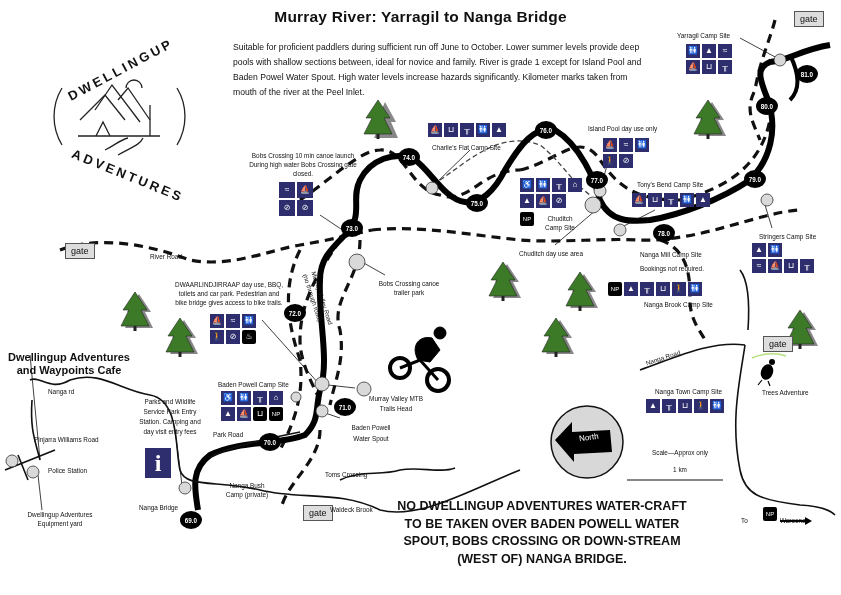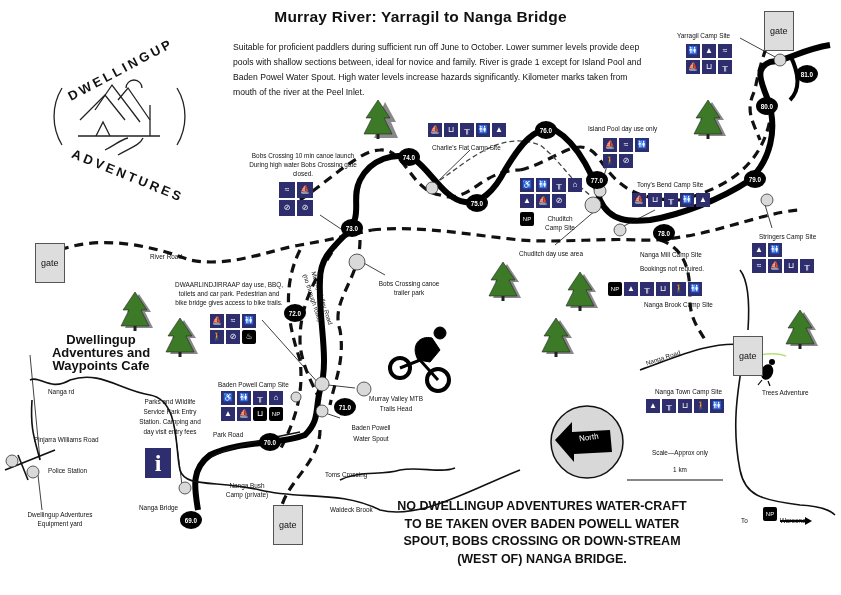--- a/index.html
+++ b/index.html
@@ -4,21 +4,21 @@
 <style>
   html,body{margin:0;padding:0;background:#fff;}
   body{width:841px;height:595px;position:relative;overflow:hidden;font-family:"Liberation Sans",sans-serif;color:#111;}
   .abs{position:absolute;}
   .title{left:0;width:841px;top:8px;text-align:center;font-weight:bold;font-size:15.5px;letter-spacing:0.2px;}
   .intro{left:233px;top:40px;width:410px;font-size:8.6px;line-height:15px;color:#111;}
   .lbl{font-size:6.4px;color:#111;white-space:nowrap;line-height:9px;}
   .lblc{text-align:center;}
   .bold-lbl{font-weight:bold;font-size:9.5px;line-height:14px;text-align:center;}
   .warning{left:392px;top:498px;width:300px;text-align:center;font-weight:bold;font-size:12.5px;line-height:17.5px;}
-  .gate{background:#ddd;border:1px solid #555;font-size:9px;padding:13px 5px;line-height:12px;}
+  .gate{background:#ddd;border:1px solid #555;font-size:9px;padding:1px 5px;line-height:12px;margin-left:30px;}
   .km{background:#000;color:#fff;font-weight:bold;font-size:6.3px;border-radius:50%;width:22px;height:18px;display:flex;align-items:center;justify-content:center;}
   .icons{display:grid;gap:2px;}
   .ic{width:14px;height:14px;background:#2e2e6e;color:#fff;font-size:8px;display:flex;align-items:center;justify-content:center;line-height:1;}
   .ic.blk{background:#000;border-radius:2px;}
   .info{width:26px;height:30px;background:#2e2e6e;color:#fff;font-family:"Liberation Serif",serif;font-weight:bold;font-size:24px;display:flex;align-items:center;justify-content:center;}
   svg.map{position:absolute;left:0;top:0;}
   .logo-txt{font-size:13px;font-weight:bold;letter-spacing:1px;}
 </style>
 </head>
 <body>
@@ -325,21 +325,21 @@
 <div class="abs lbl" style="left:762px;top:388px;">Trees Adventure</div>
 
 <div class="abs lbl lblc" style="left:137px;top:397px;width:66px;white-space:normal;line-height:10px;">Parks and Wildlife Service Park Entry Station. Camping and day visit entry fees</div>
 <div class="abs info" style="left:145px;top:448px;">i</div>
 
 <div class="abs lbl" style="left:139px;top:503px;">Nanga Bridge</div>
 <div class="abs lbl lblc" style="left:222px;top:481px;width:50px;white-space:normal;">Nanga Bush Camp (private)</div>
 <div class="abs lbl" style="left:325px;top:470px;">Toms Crossing</div>
 <div class="abs lbl" style="left:330px;top:505px;">Waldeck Brook</div>
 
-<div class="abs bold-lbl" style="left:8px;top:333px;width:122px;font-size:13px;line-height:13px;margin-left:32px;">Dwellingup Adventures and Waypoints Cafe</div>
+<div class="abs bold-lbl" style="left:8px;top:351px;width:122px;font-size:11px;line-height:13px;">Dwellingup Adventures and Waypoints Cafe</div>
 <div class="abs lbl" style="left:48px;top:466px;">Police Station</div>
 <div class="abs lbl lblc" style="left:25px;top:510px;width:70px;white-space:normal;">Dwellingup  Adventures Equipment yard</div>
 
 <div class="abs" style="left:579px;top:433px;color:#fff;font-size:8px;transform:rotate(-8deg);">North</div>
 <div class="abs lbl lblc" style="left:650px;top:448px;width:60px;">Scale—Approx only</div>
 <div class="abs lbl lblc" style="left:650px;top:465px;width:60px;">1 km</div>
 
 <div class="abs ic blk" style="left:763px;top:507px;font-size:6px;">NP</div>
 <div class="abs lbl" style="left:741px;top:516px;">To</div>
 <div class="abs lbl" style="left:780px;top:516px;">Waroona</div>

